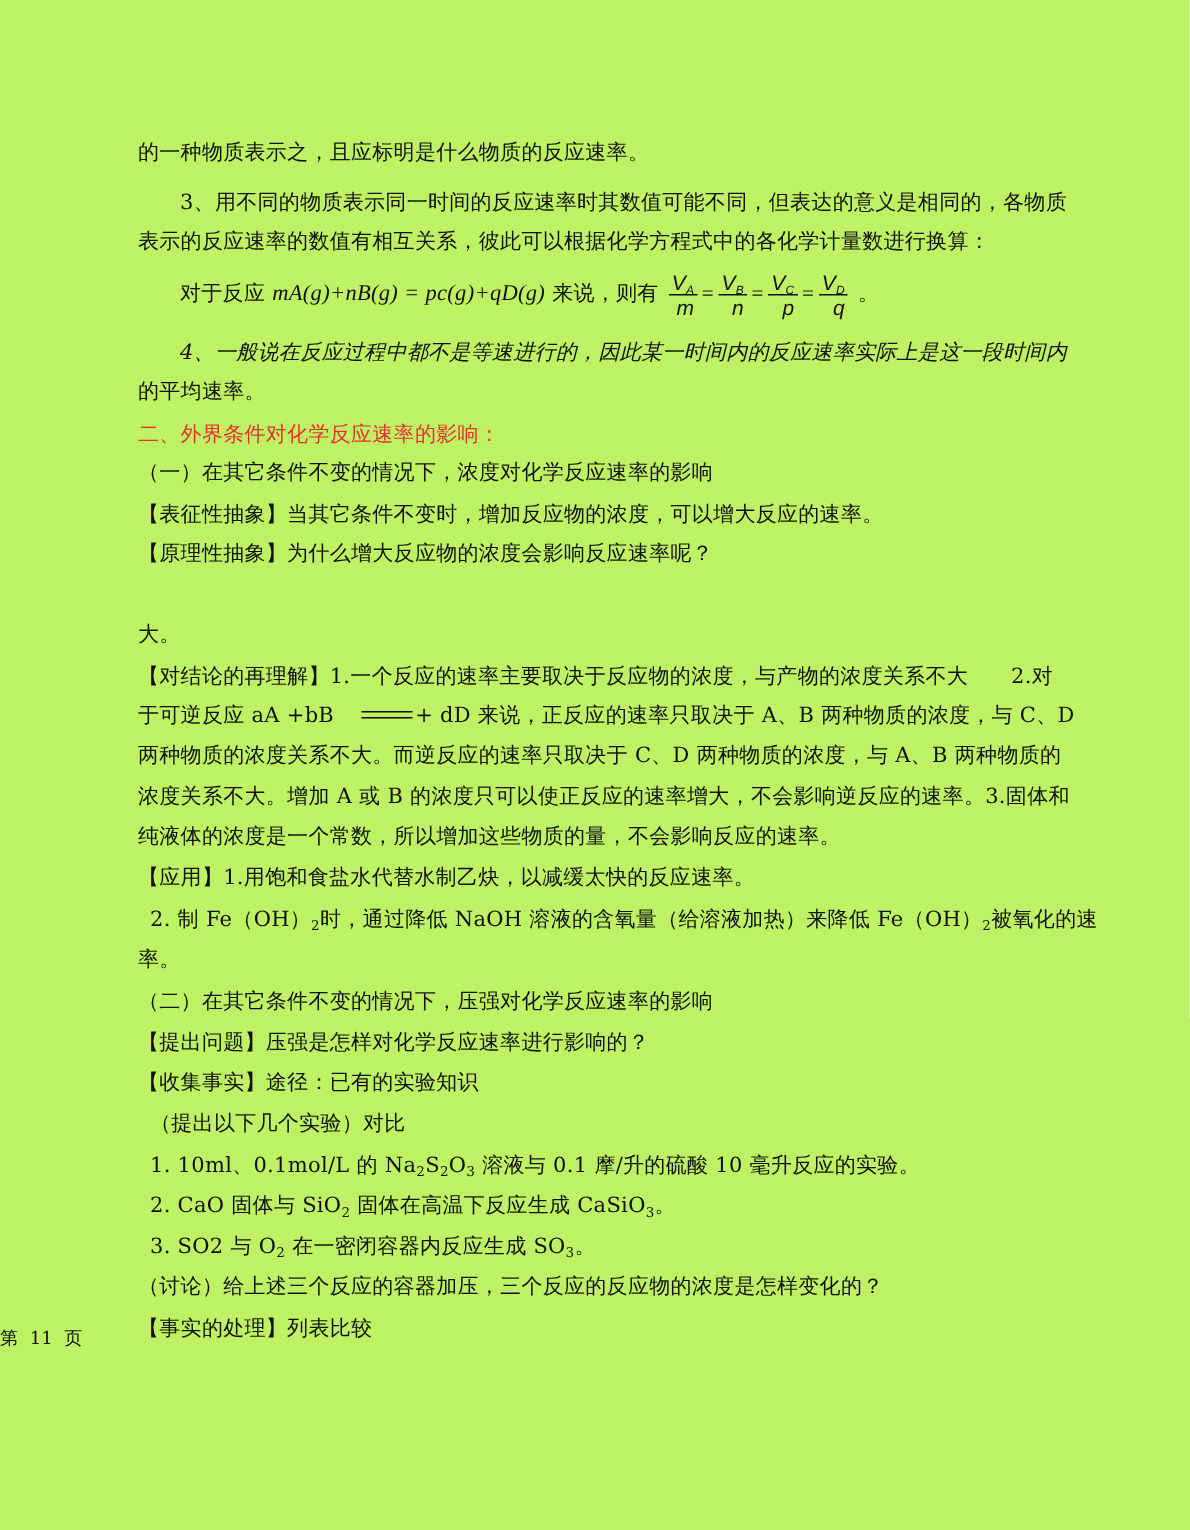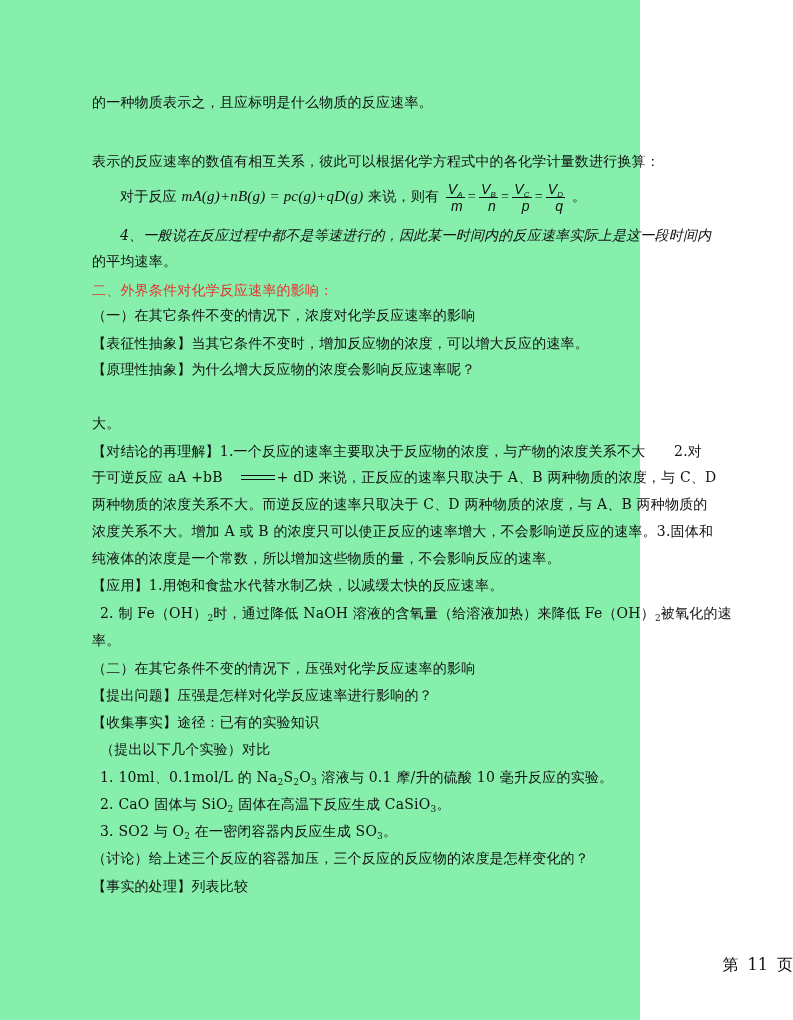--- a/index.html
+++ b/index.html
@@ -11,22 +11,22 @@
       width: 793px;
       height: 1020px;
       position: relative;
       overflow: hidden;
       font-family: "DejaVu Serif", "Liberation Serif", serif;
       color: #111111;
     }
     .page {
       position: absolute;
       left: 0; top: 0;
-      width: 640px; height: 1020px;
-      background: #86efac;
+      width: 793px; height: 1020px;
+      background: #bef264;
     }
     .line {
       position: absolute;
       left: 92px;
       font-size: 14px;
       line-height: 18px;
       white-space: nowrap;
       letter-spacing: 0.2px;
     }
     .indent { left: 120px; }
@@ -67,33 +67,34 @@
       border-top: 1.5px solid #111;
     }
     .arrow::after {
       content: "";
       position: absolute; left: 0; right: 0; top: 6px;
       border-top: 1.5px solid #111;
     }
     .footer {
       position: absolute;
       left: 0; width: 793px;
-      top: 955px;
-      text-align: right;
-      font-size: 16px;
+      top: 884px;
+      text-align: left;
+      font-size: 12px;
       word-spacing: 4px;
     }
   </style>
 </head>
 <body>
 
 <div class="page">
 
   <div class="line" style="top:93px;">的一种物质表示之，且应标明是什么物质的反应速率。</div>
 
+  <div class="line indent" style="top:126px;">3、用不同的物质表示同一时间的反应速率时其数值可能不同，但表达的意义是相同的，各物质</div>
   <div class="line" style="top:152px;">表示的反应速率的数值有相互关系，彼此可以根据化学方程式中的各化学计量数进行换算：</div>
 
   <div class="line indent" style="top:180px; line-height:32px;">
     <span>对于反应</span>
     <span class="math">mA(g)+nB(g) = pc(g)+qD(g)</span>
     <span>来说，则有</span>
     <span class="frac"><span class="num"><span>V</span><sub>A</sub></span><span class="den">m</span></span><span class="eq">=</span><span class="frac"><span class="num"><span>V</span><sub>B</sub></span><span class="den">n</span></span><span class="eq">=</span><span class="frac"><span class="num"><span>V</span><sub>C</sub></span><span class="den">p</span></span><span class="eq">=</span><span class="frac"><span class="num"><span>V</span><sub>D</sub></span><span class="den">q</span></span>
     <span>。</span>
   </div>
 

